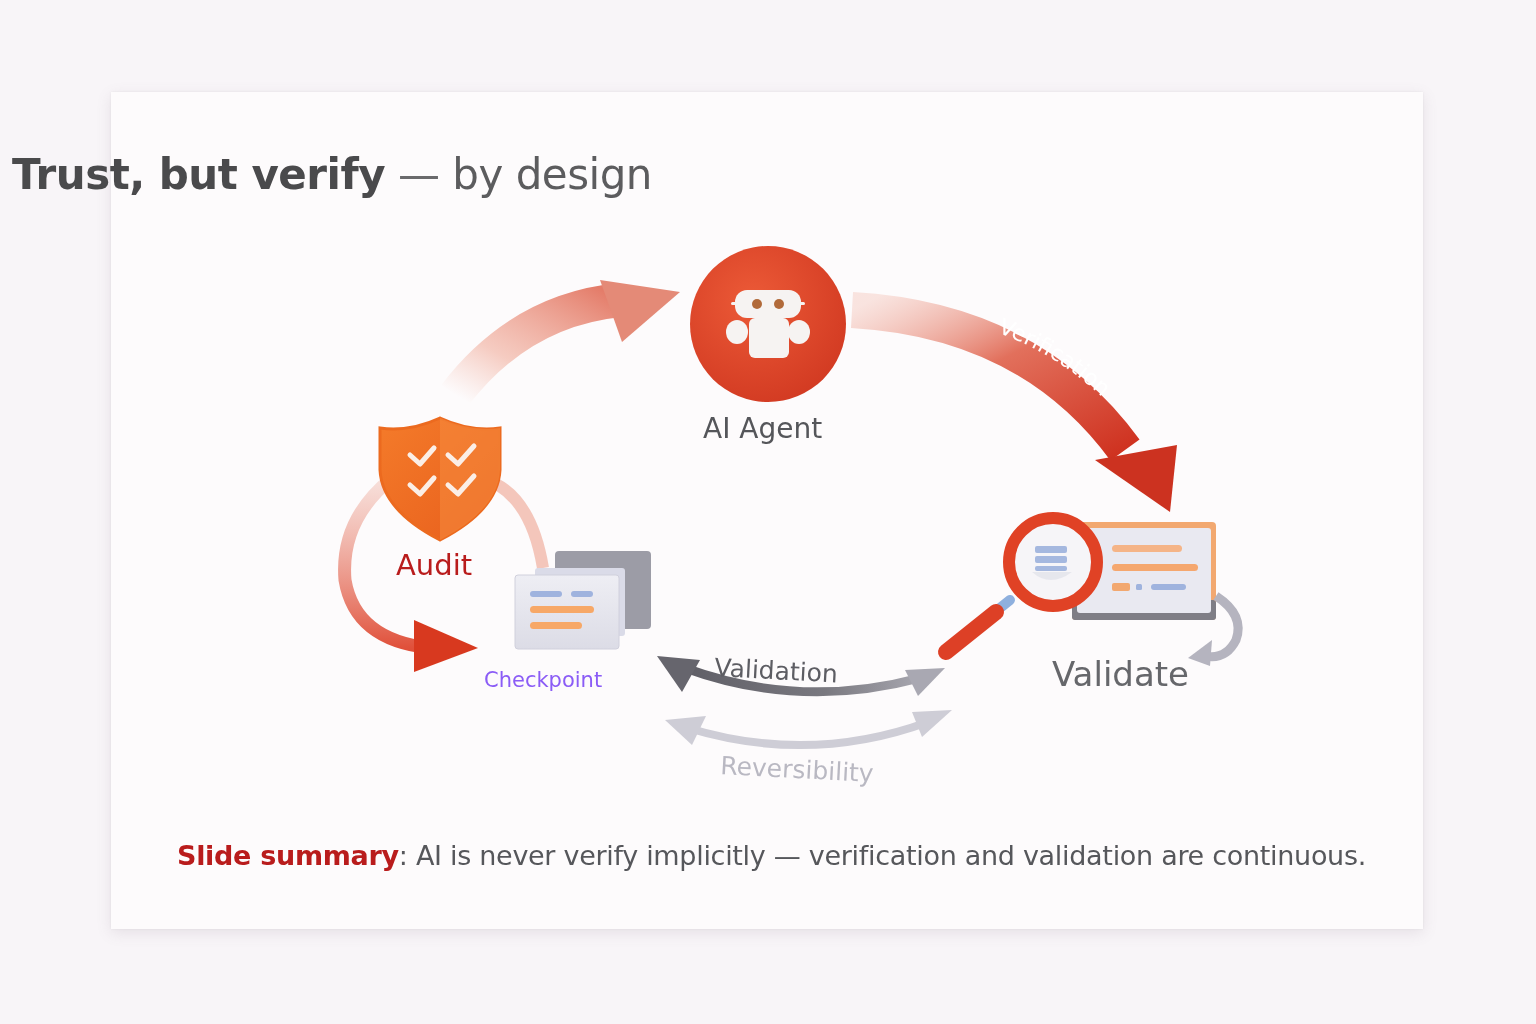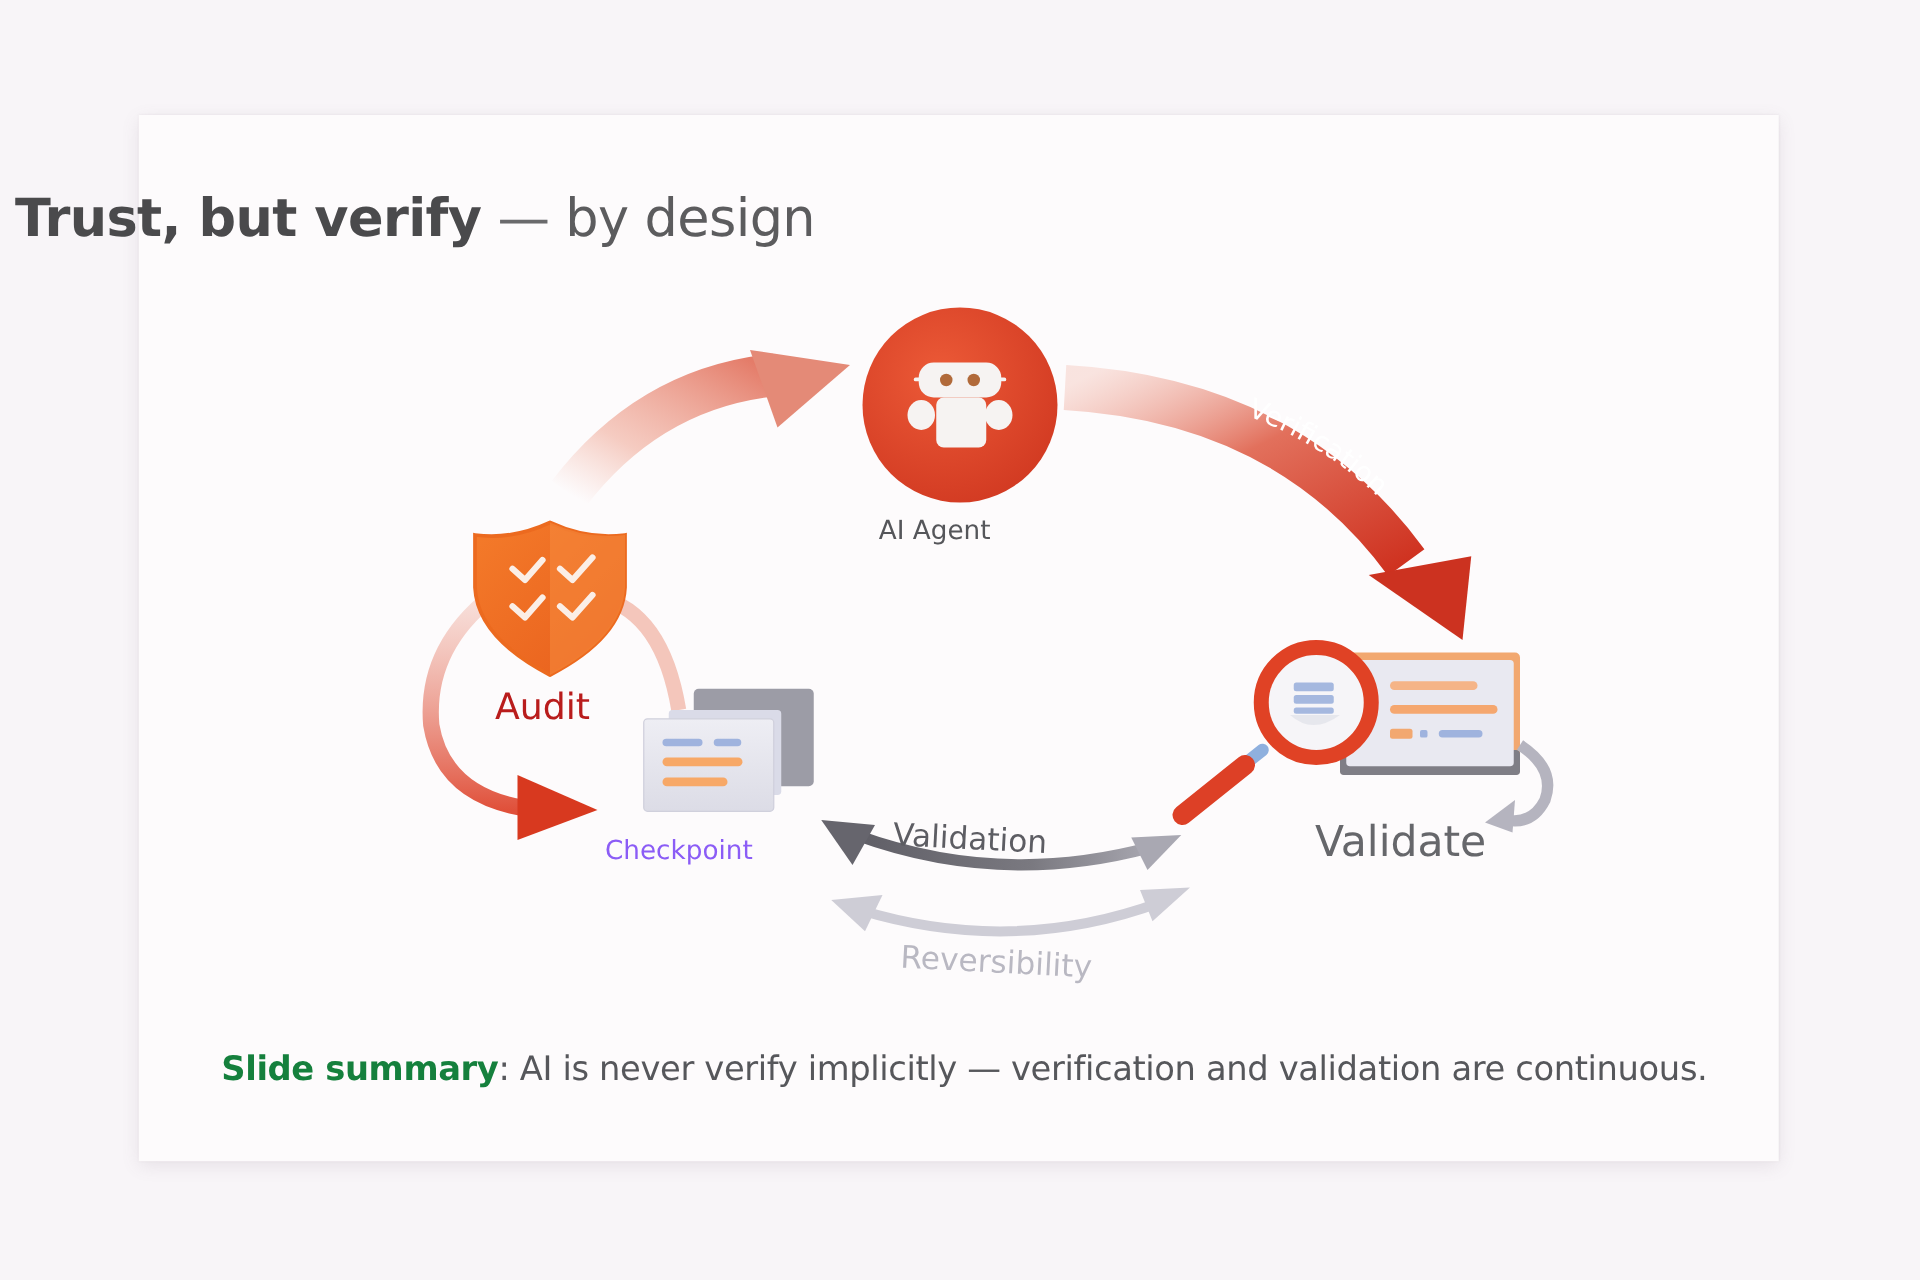--- a/index.html
+++ b/index.html
@@ -28,34 +28,34 @@
       white-space: nowrap;
       margin-left: 12px;
     }
     .title .strong { font-weight: bold; color: #4a4a4c; }
     .title .dash { color: #6a6a6c; font-weight: normal; }
     .title .light { color: #5c5c5e; font-weight: normal; }
 
     svg.diagram { position: absolute; left: 0; top: 0; width: 1536px; height: 1024px; }
 
     .label { position: absolute; white-space: nowrap; }
-    .lbl-agent { left: 703px; top: 412px; font-size: 21px; color: #55565a; }
+    .lbl-agent { left: 703px; top: 412px; font-size: 28px; color: #55565a; }
     .lbl-audit { left: 396px; top: 548px; font-size: 29px; color: #b91c1c; }
     .lbl-checkpoint { left: 484px; top: 668px; font-size: 21px; color: #8b5cf6; }
     .lbl-validate { left: 1052px; top: 654px; font-size: 34px; color: #66676b; }
 
     .summary {
       position: absolute;
       left: 177px; top: 840px;
       font-size: 27px;
       color: #56575b;
       white-space: nowrap;
       letter-spacing: -0.3px;
     }
-    .summary .bold { font-weight: bold; color: #15803d; }
+    .summary .bold { font-weight: bold; color: #b91c1c; }
   </style>
 </head>
 <body>
 
 <div class="slide"></div>
 
 <div class="title">
   <span class="strong">Trust, but verify</span><span class="dash"> — </span><span class="light">by design</span>
 </div>
 

